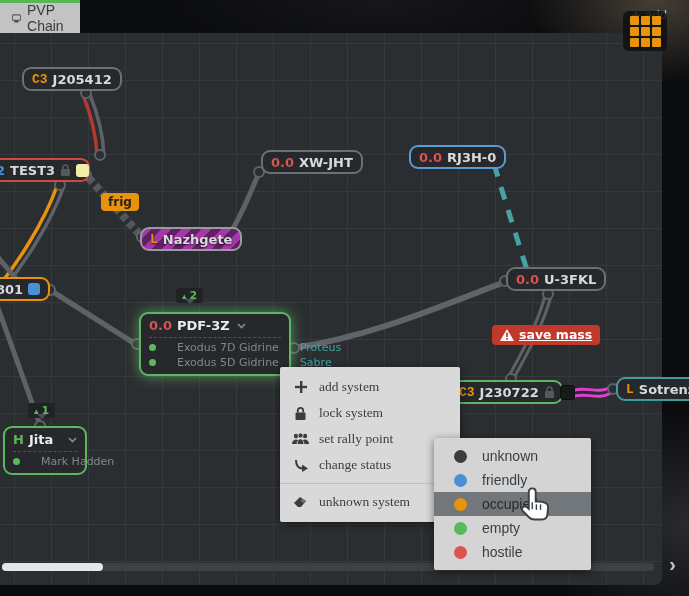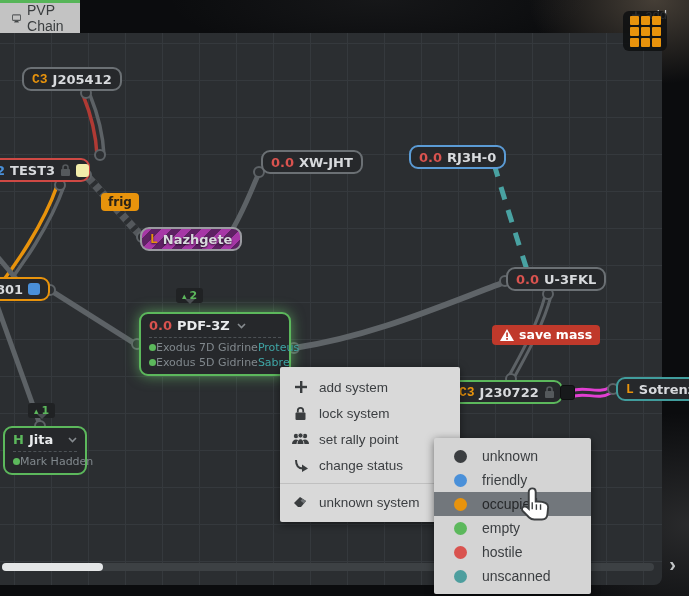--- a/index.html
+++ b/index.html
@@ -36,21 +36,21 @@
   .node.empty{border-color:#5cb85c;}
   .node.unscanned{border-color:#419d9d;}
   .node.big{display:block;height:auto;padding:3px 8px 4px;}
   .node.selected{box-shadow:0 0 14px rgba(120,230,120,.55);}
   .node.striped{background:repeating-linear-gradient(135deg,#a637a6 0 7px,#5e2163 7px 14px);
     border-color:#9a9aa0;text-shadow:0 1px 2px rgba(0,0,0,.7);}
   .px-orange{color:#e8930c;font-family:Liberation Mono, monospace;} .px-green{color:#5cb85c;} .px-blue{color:#4a90d9;}
   .sec{color:#d9534f;}
   .hdr{display:flex;align-items:center;gap:5px;height:17px;}
   .sep{border-top:1px dashed #4c5155;margin:3px 0 2px;}
-  .occ-row{display:flex;align-items:center;gap:0;font-size:11px;font-weight:normal;
+  .occ-row{display:flex;align-items:center;gap:21px;font-size:11px;font-weight:normal;
     color:#81888d;height:15px;}
   .occ-row .ship{margin-left:auto;color:#3fa6a6;}
   .dot-g{width:7px;height:7px;border-radius:50%;background:#5cb85c;flex:0 0 auto;}
   .chev{margin-left:2px;}
   .lock-ic{flex:0 0 auto;}
   .sq{width:13px;height:13px;border-radius:3px;flex:0 0 auto;}
   .sq.yellow{background:#f2edaa;}
   .sq.blue{background:#4a90d9;width:12px;height:12px;}
   .sq.dark{background:#17191b;border:1px solid #0d0e0f;}
   
@@ -66,21 +66,21 @@
     gap:5px;font-family:"DejaVu Sans",sans-serif;}
   
   .grid-btn{position:absolute;right:22px;top:11px;width:44px;height:40px;
     background:rgba(14,15,16,.85);border-radius:6px;display:grid;
     grid-template-columns:repeat(3,9px);grid-template-rows:repeat(3,9px);gap:2px;
     place-content:center;z-index:6;}
   .grid-btn div{background:#e8930c;border-radius:1px;}
   
   .menu{position:absolute;left:280px;top:367px;width:180px;background:#d9d9d9;
     border-radius:2px;box-shadow:0 2px 8px rgba(0,0,0,.5);z-index:20;padding:7px 0;
-    color:#3b3e41;font-size:13.5px;}
+    color:#3b3e41;font-size:13.5px;font-family:Liberation Serif, serif;}
   .menu-item{display:flex;align-items:center;gap:10px;height:26px;padding:0 12px;}
   .menu-sep{border-top:1px solid #c0c0c0;margin:5px 0;}
   .mi-ic{width:17px;display:flex;justify-content:center;flex:0 0 auto;}
   .submenu{position:absolute;left:434px;top:438px;width:157px;background:#d4d4d4;
     border-radius:2px;box-shadow:0 2px 8px rgba(0,0,0,.5);z-index:21;padding:6px 0;
     color:#3b3e41;font-size:14px;}
   .sub-item{display:flex;align-items:center;gap:15px;height:24px;padding:0 0 0 20px;}
   .sub-item.hl{background:#72777c;color:#26282a;}
   .sdot{width:13px;height:13px;border-radius:50%;flex:0 0 auto;}
   
@@ -281,21 +281,21 @@
   <div class="count" style="left:28px;top:403px;">
     <span style="font-size:9px;">▴</span>
     <span>1</span>
     <span class="tail"></span>
   </div>
 
   <div class="tag-frig" style="left:101px;top:193px;">
     <span>frig</span>
   </div>
 
-  <div class="tag-mass" style="left:492px;top:325px;">
+  <div class="tag-mass" style="left:492px;top:325px;text-decoration:underline;">
     <svg width="14" height="12" viewBox="0 0 14 12">
       <polygon points="7,0 14,12 0,12" fill="#ffffff"></polygon>
       <rect x="6.2" y="3.5" width="1.7" height="4.5" fill="#c0392b"></rect>
       <rect x="6.2" y="9" width="1.7" height="1.8" fill="#c0392b"></rect>
     </svg>
     <span>save mass</span>
   </div>
 
   <div class="menu">
     <div class="menu-item">
@@ -364,24 +364,20 @@
       <span>occupied</span>
     </div>
     <div class="sub-item">
       <span class="sdot" style="background: rgb(92, 184, 92);"></span>
       <span>empty</span>
     </div>
     <div class="sub-item">
       <span class="sdot" style="background: rgb(217, 83, 79);"></span>
       <span>hostile</span>
     </div>
-    <div class="sub-item">
-      <span class="sdot" style="background: rgb(77, 158, 158);"></span>
-      <span>unscanned</span>
-    </div>
   </div>
 
   <svg class="cursor" width="34" height="36" viewBox="0 0 24 26">
     <path d="M10 1 C11.5 1 12.5 2 12.5 3.5 L12.5 10.5 L14 10.5 C18.5 10.5 21.5 11.5 21.5 14.5 L21 19.5 C20.8 21.8 19.3 23.5 17 23.5 L11.5 23.5 C10 23.5 8.8 23 7.8 22 L3.3 17.5 C2.2 16.4 2.5 14.7 3.9 14.2 C4.8 13.9 5.9 14.1 6.6 14.8 L7.5 15.7 L7.5 3.5 C7.5 2 8.5 1 10 1 Z" fill="#ffffff" stroke="#3c3f41" stroke-width="1.4"></path>
     <line x1="10" y1="11" x2="10" y2="16" stroke="#3c3f41" stroke-width="1"></line>
     <line x1="13" y1="12.5" x2="13" y2="16.5" stroke="#3c3f41" stroke-width="1"></line>
     <line x1="16" y1="12.5" x2="16" y2="16.5" stroke="#3c3f41" stroke-width="1"></line>
   </svg>
 
   <div class="scroll-right">›</div>

